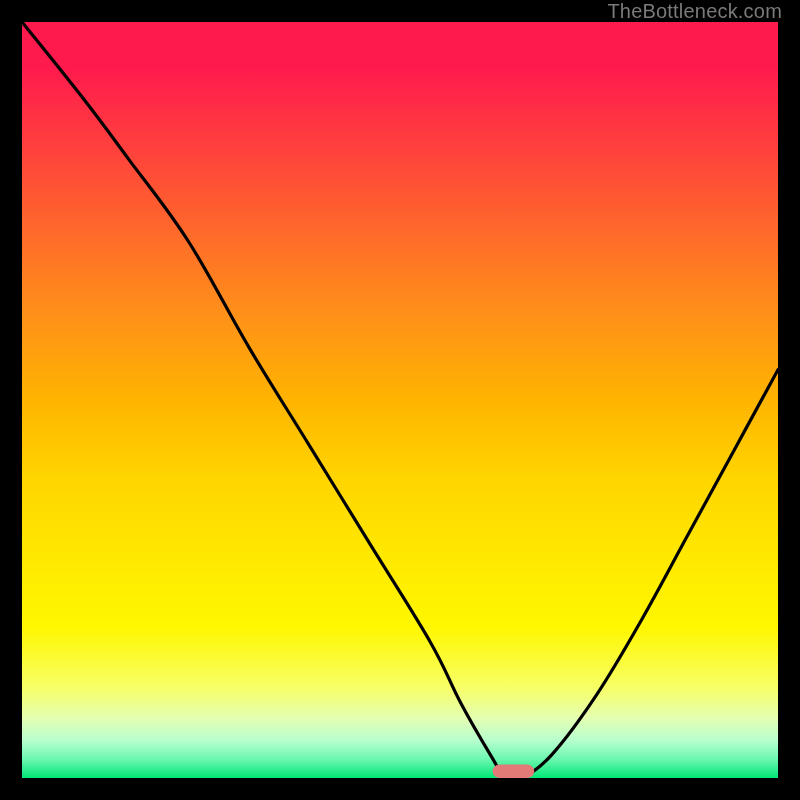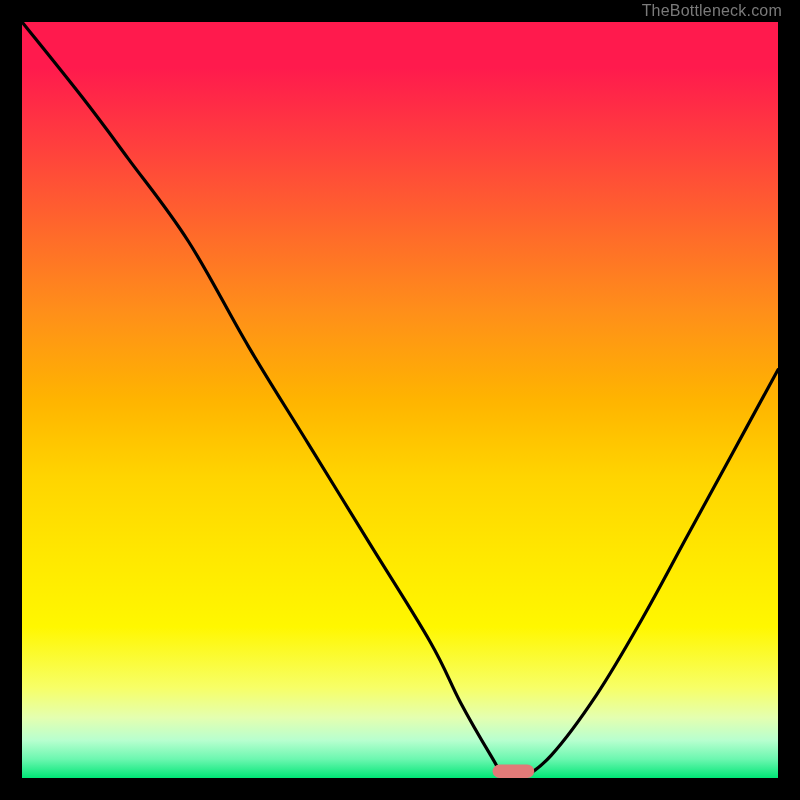--- a/index.html
+++ b/index.html
@@ -47,21 +47,21 @@
     left: 22px;
     width: 756px;
     height: 756px;
   }
   .watermark {
     position: absolute;
     top: 0;
     right: 18px;
     color: #7a7a7a;
     font-family: Arial, Helvetica, sans-serif;
-    font-size: 16px;
+    font-size: 20px;
     line-height: 22px;
     letter-spacing: 0.2px;
     user-select: none;
   }
 </style>
 </head>
 <body>
 
 <div class="frame">
   <div class="plot-area"></div>

